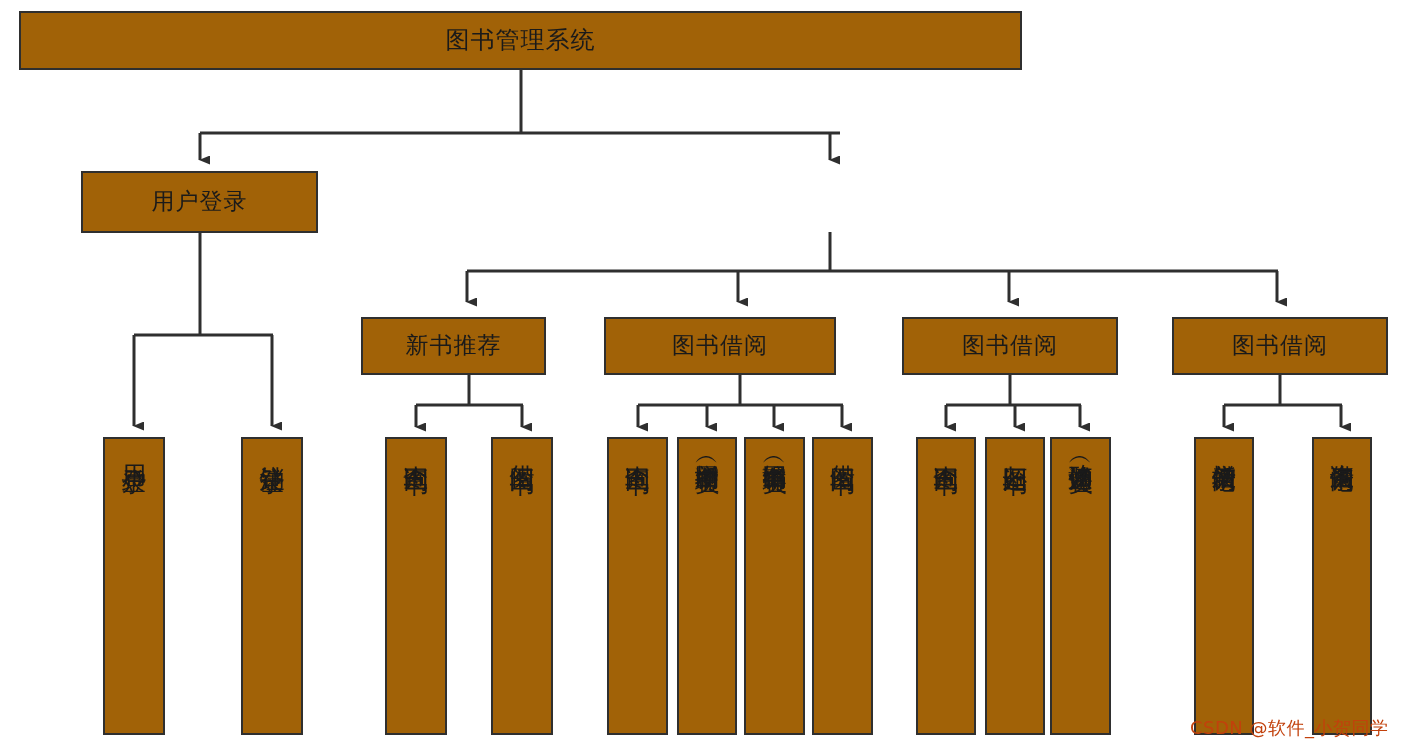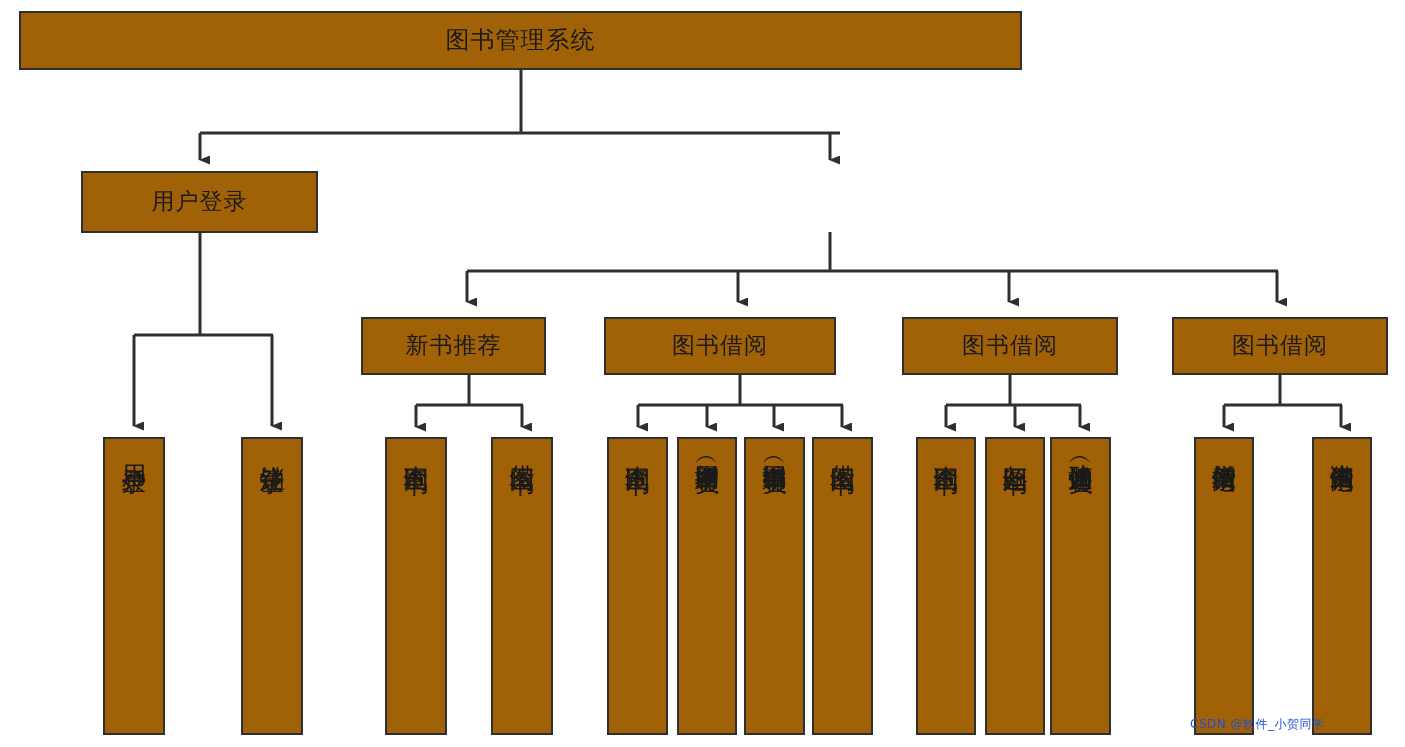--- a/index.html
+++ b/index.html
@@ -59,22 +59,22 @@
     white-space: nowrap;
     color: #1a1a1a;
   }
   .vlabel.tall {
     font-size: 24px;
     line-height: 1.26;
     letter-spacing: 1px;
   }
   .watermark {
     position: absolute;
-    font-size: 12px;
-    color: #1d4ed8;
+    font-size: 18px;
+    color: #c2410c;
     white-space: nowrap;
     letter-spacing: 0.5px;
   }
 </style>
 </head>
 <body>
 
 <div id="diagram-root">
 
   <svg class="connectors" viewBox="0 0 1405 747" width="1405" height="747" xmlns="http://www.w3.org/2000/svg">

